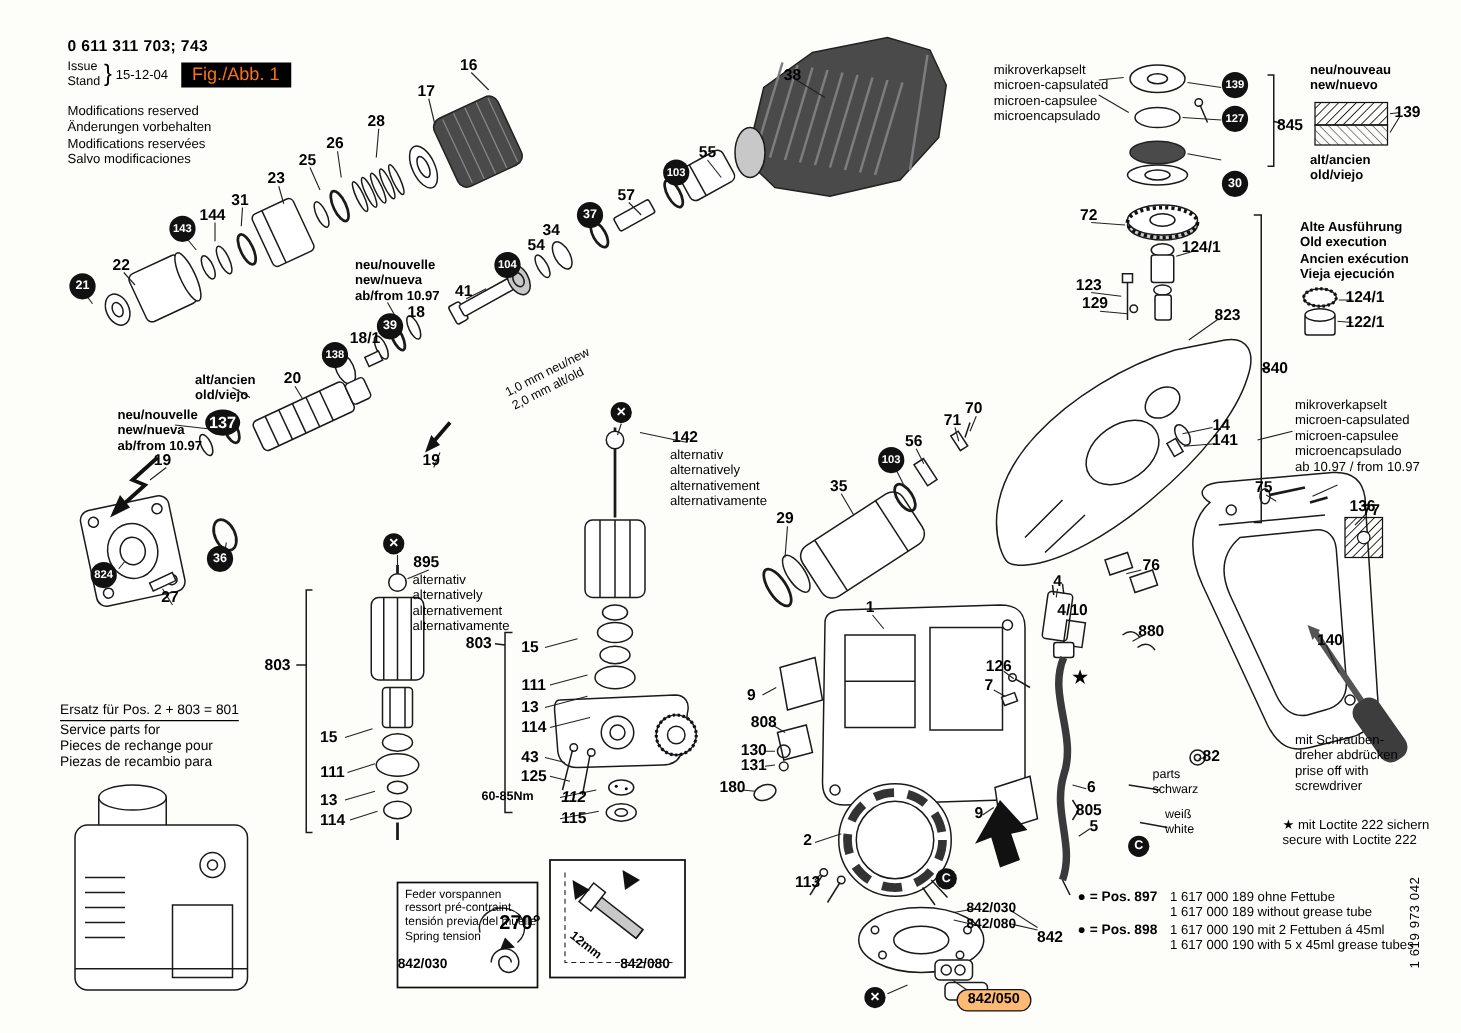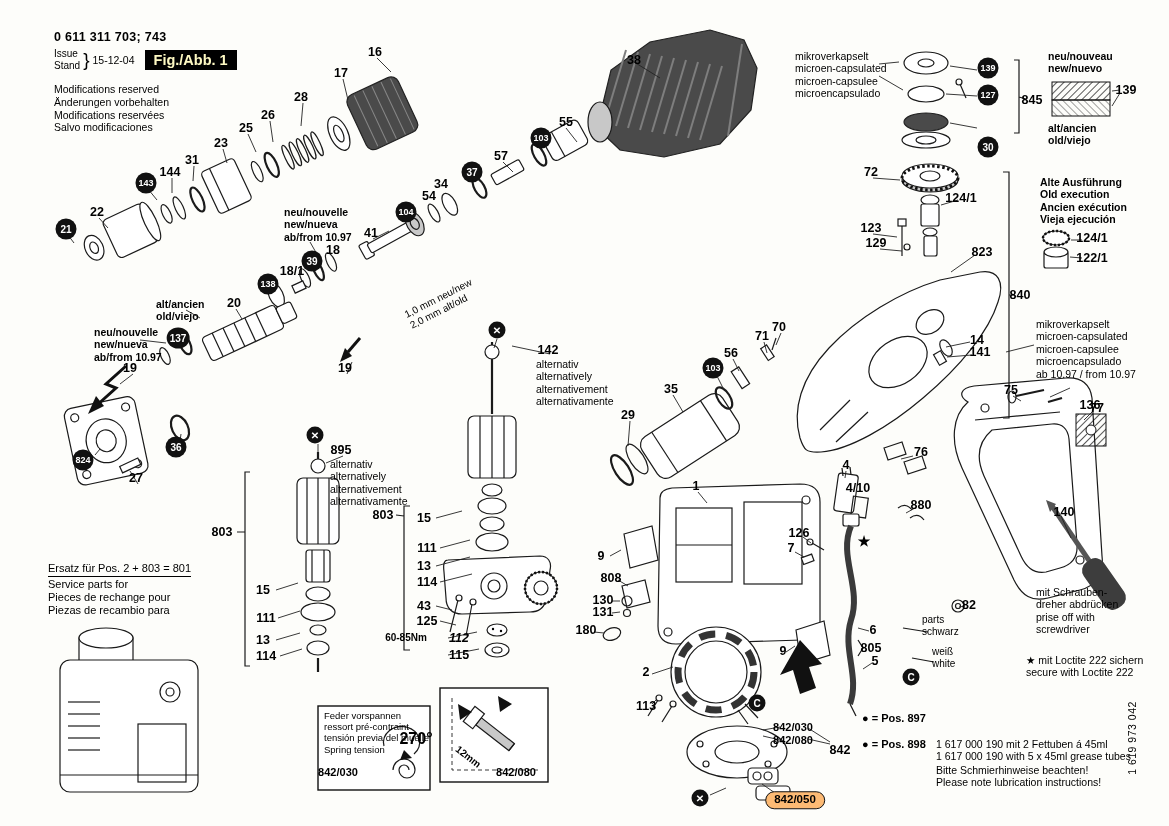--- a/index.html
+++ b/index.html
@@ -21,21 +21,21 @@
   .note { position:absolute; font-size:10.5px; line-height:1.18; white-space:nowrap; }
   .note.bold { font-weight:bold; }
   .note.ufirst > div:first-child { border-bottom:1px solid #000; padding-bottom:1px; margin-bottom:1px; }
 
   .header { position:absolute; left:54px; top:30px; }
   .order-no { font-size:12.5px; font-weight:bold; letter-spacing:.3px; }
   .issue-row { display:flex; align-items:center; margin-top:4px; }
   .issue-labels { font-size:10px; line-height:1.15; }
   .brace { font-size:19px; margin:0 3px; font-weight:400; }
   .date { font-size:10.5px; margin-right:10px; }
-  .figbox { background:#000; color:#fef9c3; font-weight:bold; font-size:14.5px; padding:2px 9px; }
+  .figbox { background:#000; color:#f97316; font-weight:normal; font-size:14.5px; padding:2px 9px; }
   .mods { margin-top:12px; font-size:10.5px; line-height:1.22; }
 
   .doc-number { position:absolute; left:1082px; top:732px; width:100px; text-align:center;
                 font-size:10.5px; letter-spacing:.5px; transform:rotate(-90deg); }
 
   svg .s  { stroke:#1a1a1a; fill:none; stroke-width:1.2px; }
   svg .s2 { stroke-width:2.2px; }
   svg .f  { fill:#fff; stroke:#1a1a1a; stroke-width:1.2px; }
   svg .md { fill:#c8c8c8; stroke:#1a1a1a; stroke-width:1.2px; }
   svg .dk { fill:#4a4a4a; stroke:#222; stroke-width:1.2px; }
@@ -464,21 +464,21 @@
       <div class="callout plain" style="left: 793px; top: 727px; font-size: 11px; transform: translate(-50%, -50%);">842/030</div>
       <div class="callout plain" style="left: 793px; top: 740px; font-size: 11px; transform: translate(-50%, -50%);">842/080</div>
       <div class="callout plain" style="left: 840px; top: 750px; transform: translate(-50%, -50%);">842</div>
       <div class="callout plain" style="left: 338px; top: 772px; font-size: 11px; transform: translate(-50%, -50%);">842/030</div>
       <div class="callout plain" style="left: 516px; top: 772px; font-size: 11px; transform: translate(-50%, -50%);">842/080</div>
       <div class="callout plain" style="left: 468px; top: 757px; font-size: 10px; transform: translate(-50%, -50%) rotate(38deg);">12mm</div>
       <div class="callout plain" style="left: 416px; top: 739px; font-size: 16px; transform: translate(-50%, -50%);">270°</div>
       <div class="callout star" style="left: 864px; top: 541px; transform: translate(-50%, -50%);">★</div>
       <div class="callout circled" style="left: 66px; top: 229px; transform: translate(-50%, -50%);">21</div>
       <div class="callout circled" style="left: 146px; top: 183px; font-size: 9px; transform: translate(-50%, -50%);">143</div>
-      <div class="callout circled" style="left: 178px; top: 338px; font-size: 10px; transform: translate(-50%, -50%);">137</div>
+      <div class="callout circled" style="left: 178px; top: 338px; font-size: 13px; transform: translate(-50%, -50%);">137</div>
       <div class="callout circled" style="left: 268px; top: 284px; font-size: 9px; transform: translate(-50%, -50%);">138</div>
       <div class="callout circled" style="left: 312px; top: 261px; transform: translate(-50%, -50%);">39</div>
       <div class="callout circled" style="left: 176px; top: 447px; transform: translate(-50%, -50%);">36</div>
       <div class="callout circled" style="left: 83px; top: 460px; font-size: 9px; transform: translate(-50%, -50%);">824</div>
       <div class="callout circled" style="left: 406px; top: 212px; font-size: 9px; transform: translate(-50%, -50%);">104</div>
       <div class="callout circled" style="left: 472px; top: 172px; transform: translate(-50%, -50%);">37</div>
       <div class="callout circled" style="left: 541px; top: 138px; font-size: 9px; transform: translate(-50%, -50%);">103</div>
       <div class="callout circled" style="left: 713px; top: 368px; font-size: 9px; transform: translate(-50%, -50%);">103</div>
       <div class="callout circled" style="left: 988px; top: 68px; font-size: 9px; transform: translate(-50%, -50%);">139</div>
       <div class="callout circled" style="left: 988px; top: 95px; font-size: 9px; transform: translate(-50%, -50%);">127</div>
@@ -572,25 +572,25 @@
         <div>prise off with</div>
         <div>screwdriver</div>
       </div>
       <div class="note" style="left: 1026px; top: 654px; font-size: 10.5px;">
         <div>★ mit Loctite 222 sichern</div>
         <div>secure with Loctite 222</div>
       </div>
       <div class="note bold" style="left: 862px; top: 712px; font-size: 11px;">
         <div>● = Pos. 897</div>
       </div>
+      <div class="note" style="left: 936px; top: 712px; font-size: 10.5px;">
+        <div>1 617 000 189 ohne Fettube</div>
+        <div>1 617 000 189 without grease tube</div>
+      </div>
       <div class="note bold" style="left: 862px; top: 738px; font-size: 11px;">
         <div>● = Pos. 898</div>
       </div>
       <div class="note" style="left: 936px; top: 738px; font-size: 10.5px;">
         <div>1 617 000 190 mit 2 Fettuben á 45ml</div>
         <div>1 617 000 190 with 5 x 45ml grease tubes</div>
       </div>
-      <div class="note" style="left: 936px; top: 764px; font-size: 10.5px;">
-        <div>Bitte Schmierhinweise beachten!</div>
-        <div>Please note lubrication instructions!</div>
-      </div>
     </div>
 </div>
 
 </body></html>

